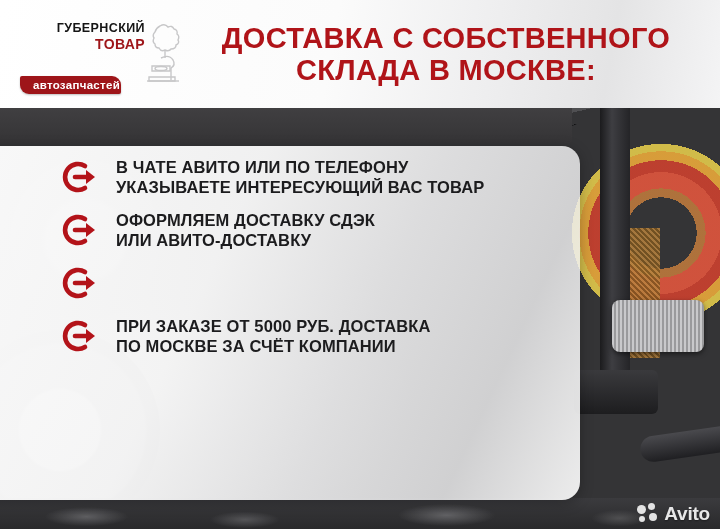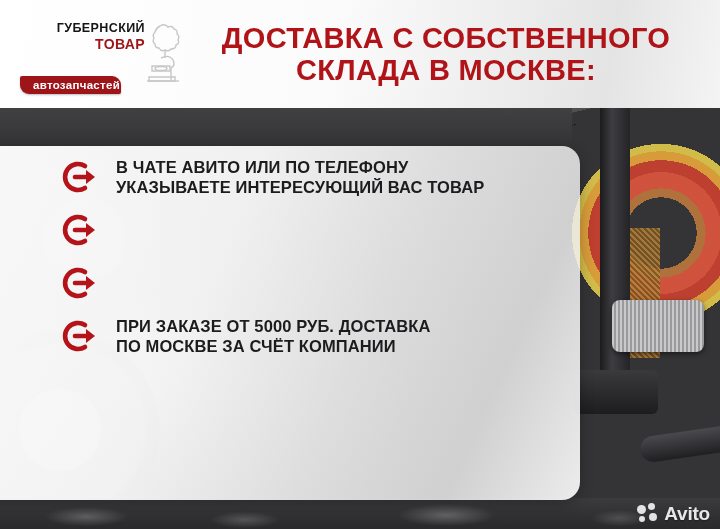--- a/index.html
+++ b/index.html
@@ -263,20 +263,22 @@
       </div>
 
       <div class="item">
         <span class="icon">
           <svg viewBox="0 0 40 40" width="40" height="40">
             <path d="M25 9 A13 13 0 1 0 25 31" fill="none" stroke="#b31319" stroke-width="4.6" stroke-linecap="round"></path>
             <path d="M15 20 H29" fill="none" stroke="#b31319" stroke-width="4.6" stroke-linecap="round"></path>
             <path d="M26 13 L35 20 L26 27 Z" fill="#b31319"></path>
           </svg>
         </span>
+        <span class="txt">ОФОРМЛЯЕМ ДОСТАВКУ СДЭК
+ИЛИ АВИТО-ДОСТАВКУ</span>
       </div>
 
       <div class="item">
         <span class="icon">
           <svg viewBox="0 0 40 40" width="40" height="40">
             <path d="M25 9 A13 13 0 1 0 25 31" fill="none" stroke="#b31319" stroke-width="4.6" stroke-linecap="round"></path>
             <path d="M15 20 H29" fill="none" stroke="#b31319" stroke-width="4.6" stroke-linecap="round"></path>
             <path d="M26 13 L35 20 L26 27 Z" fill="#b31319"></path>
           </svg>
         </span>

